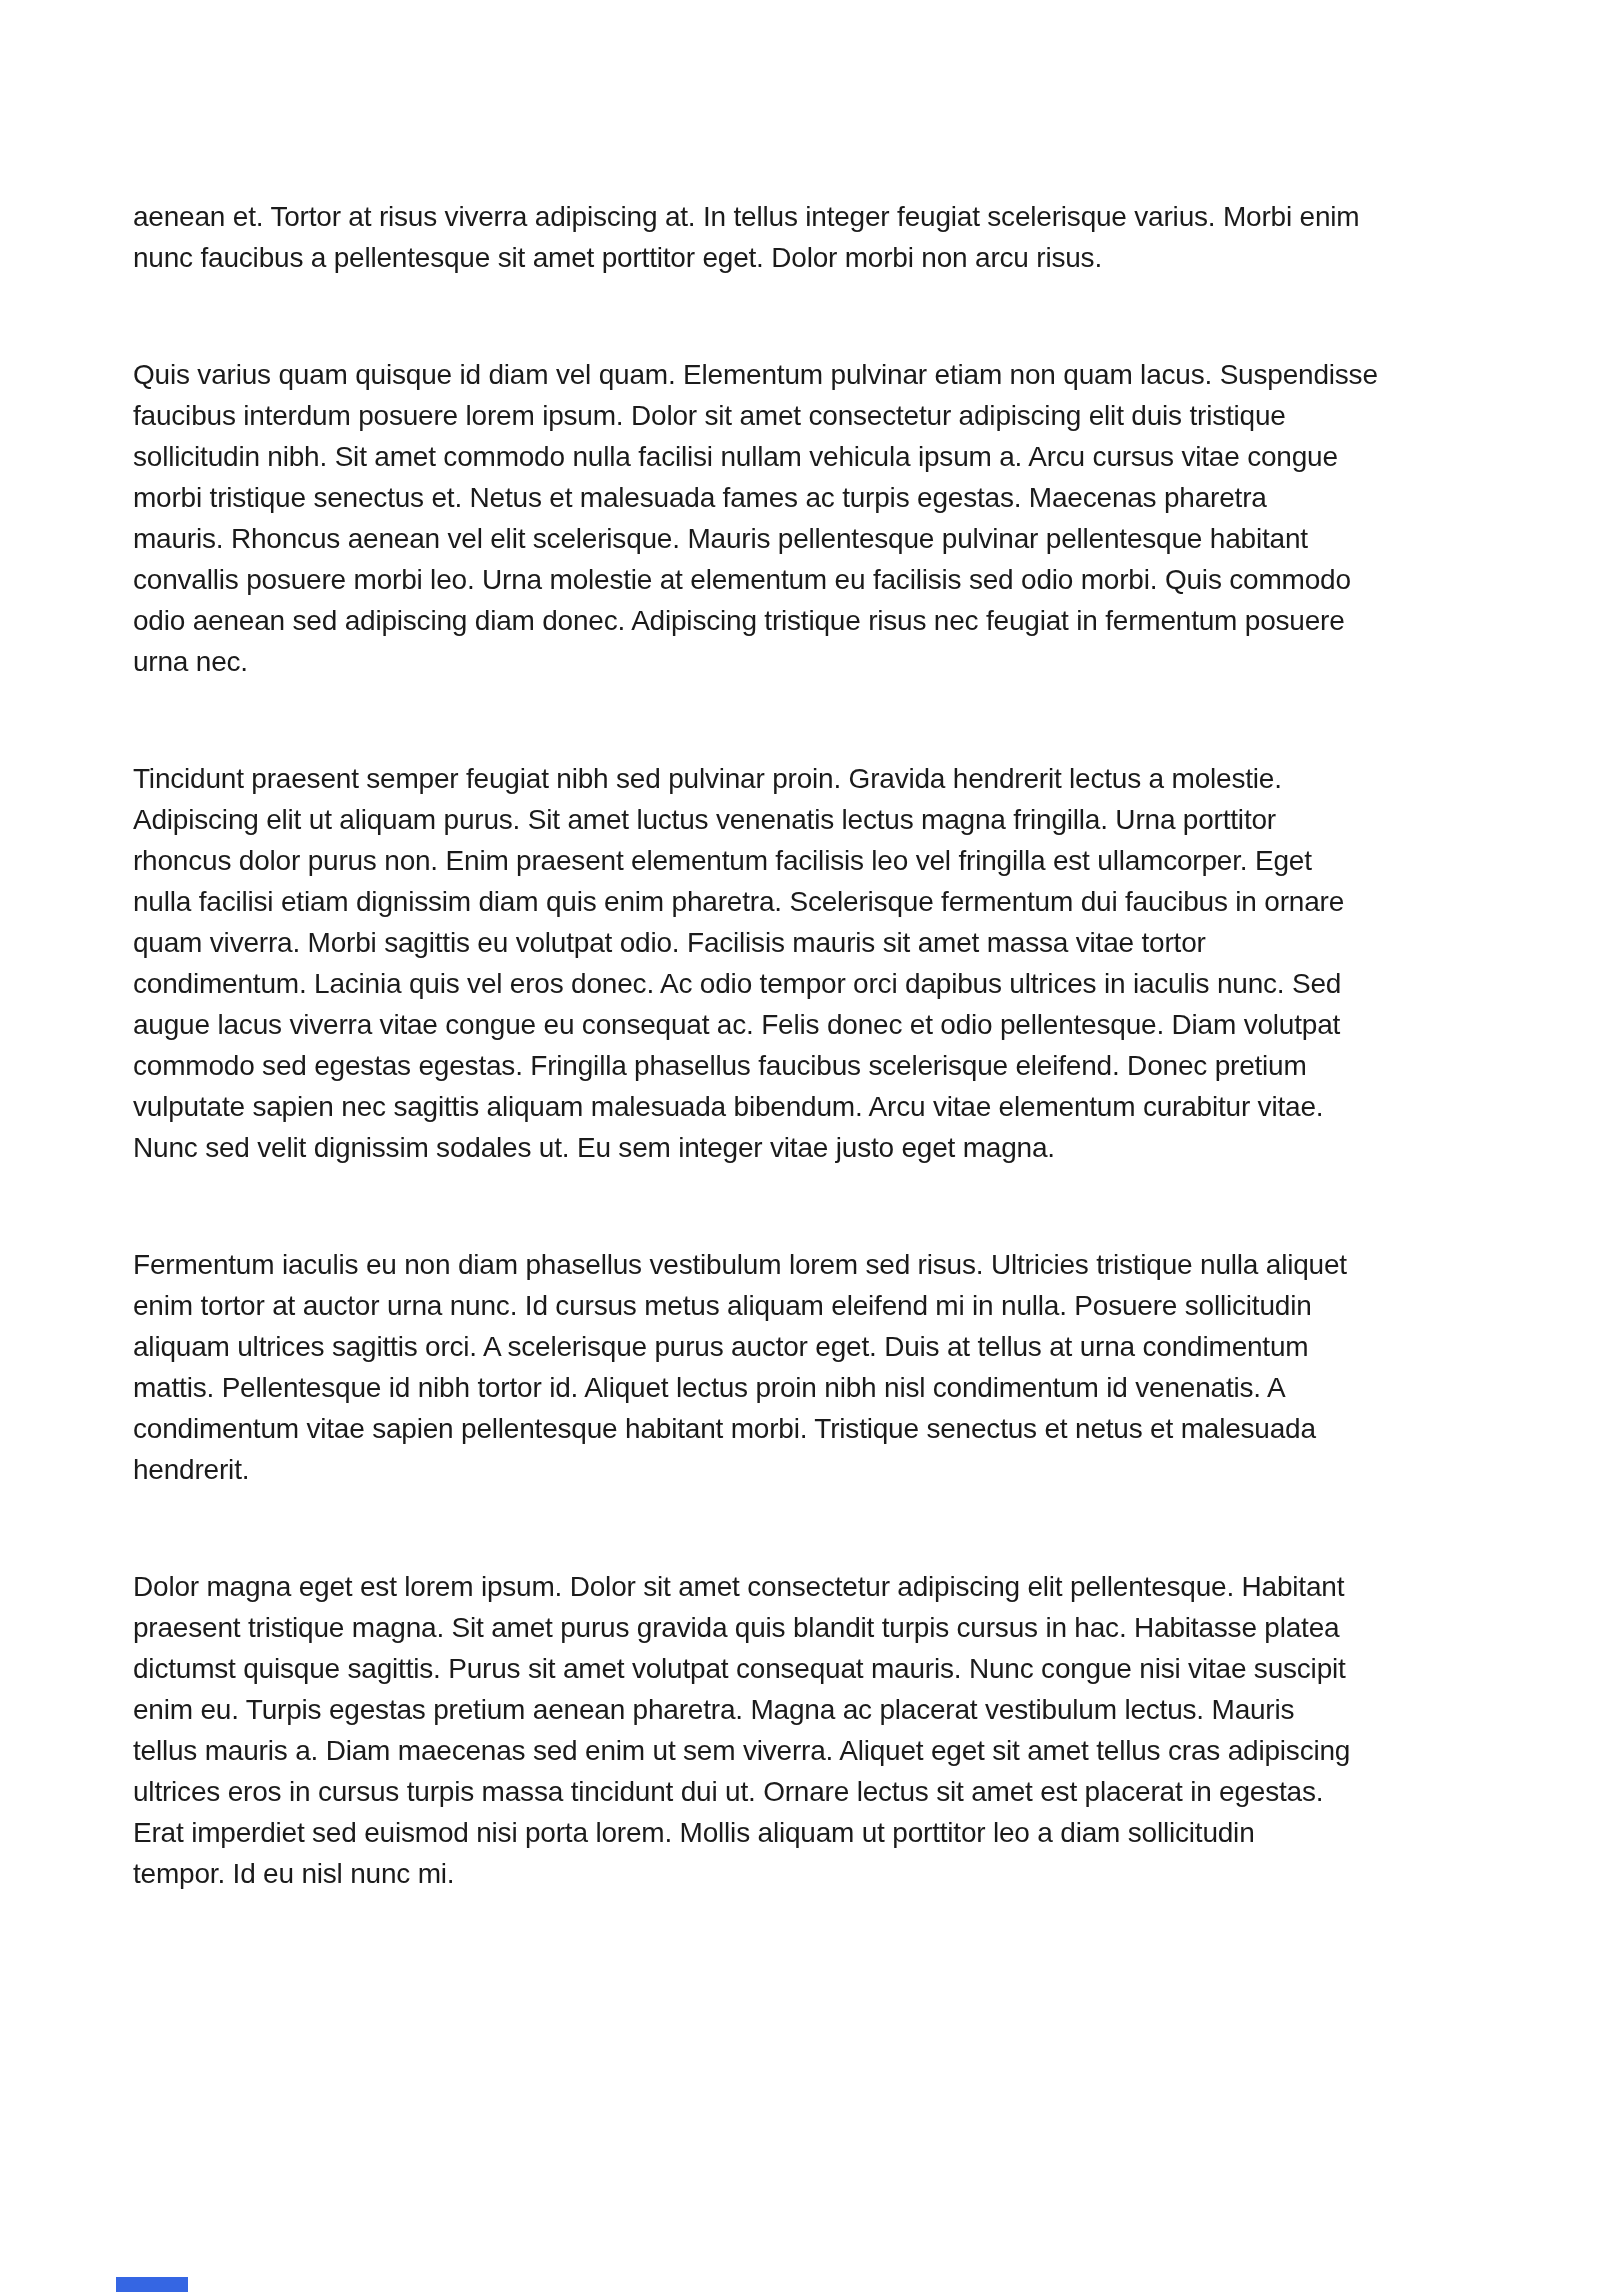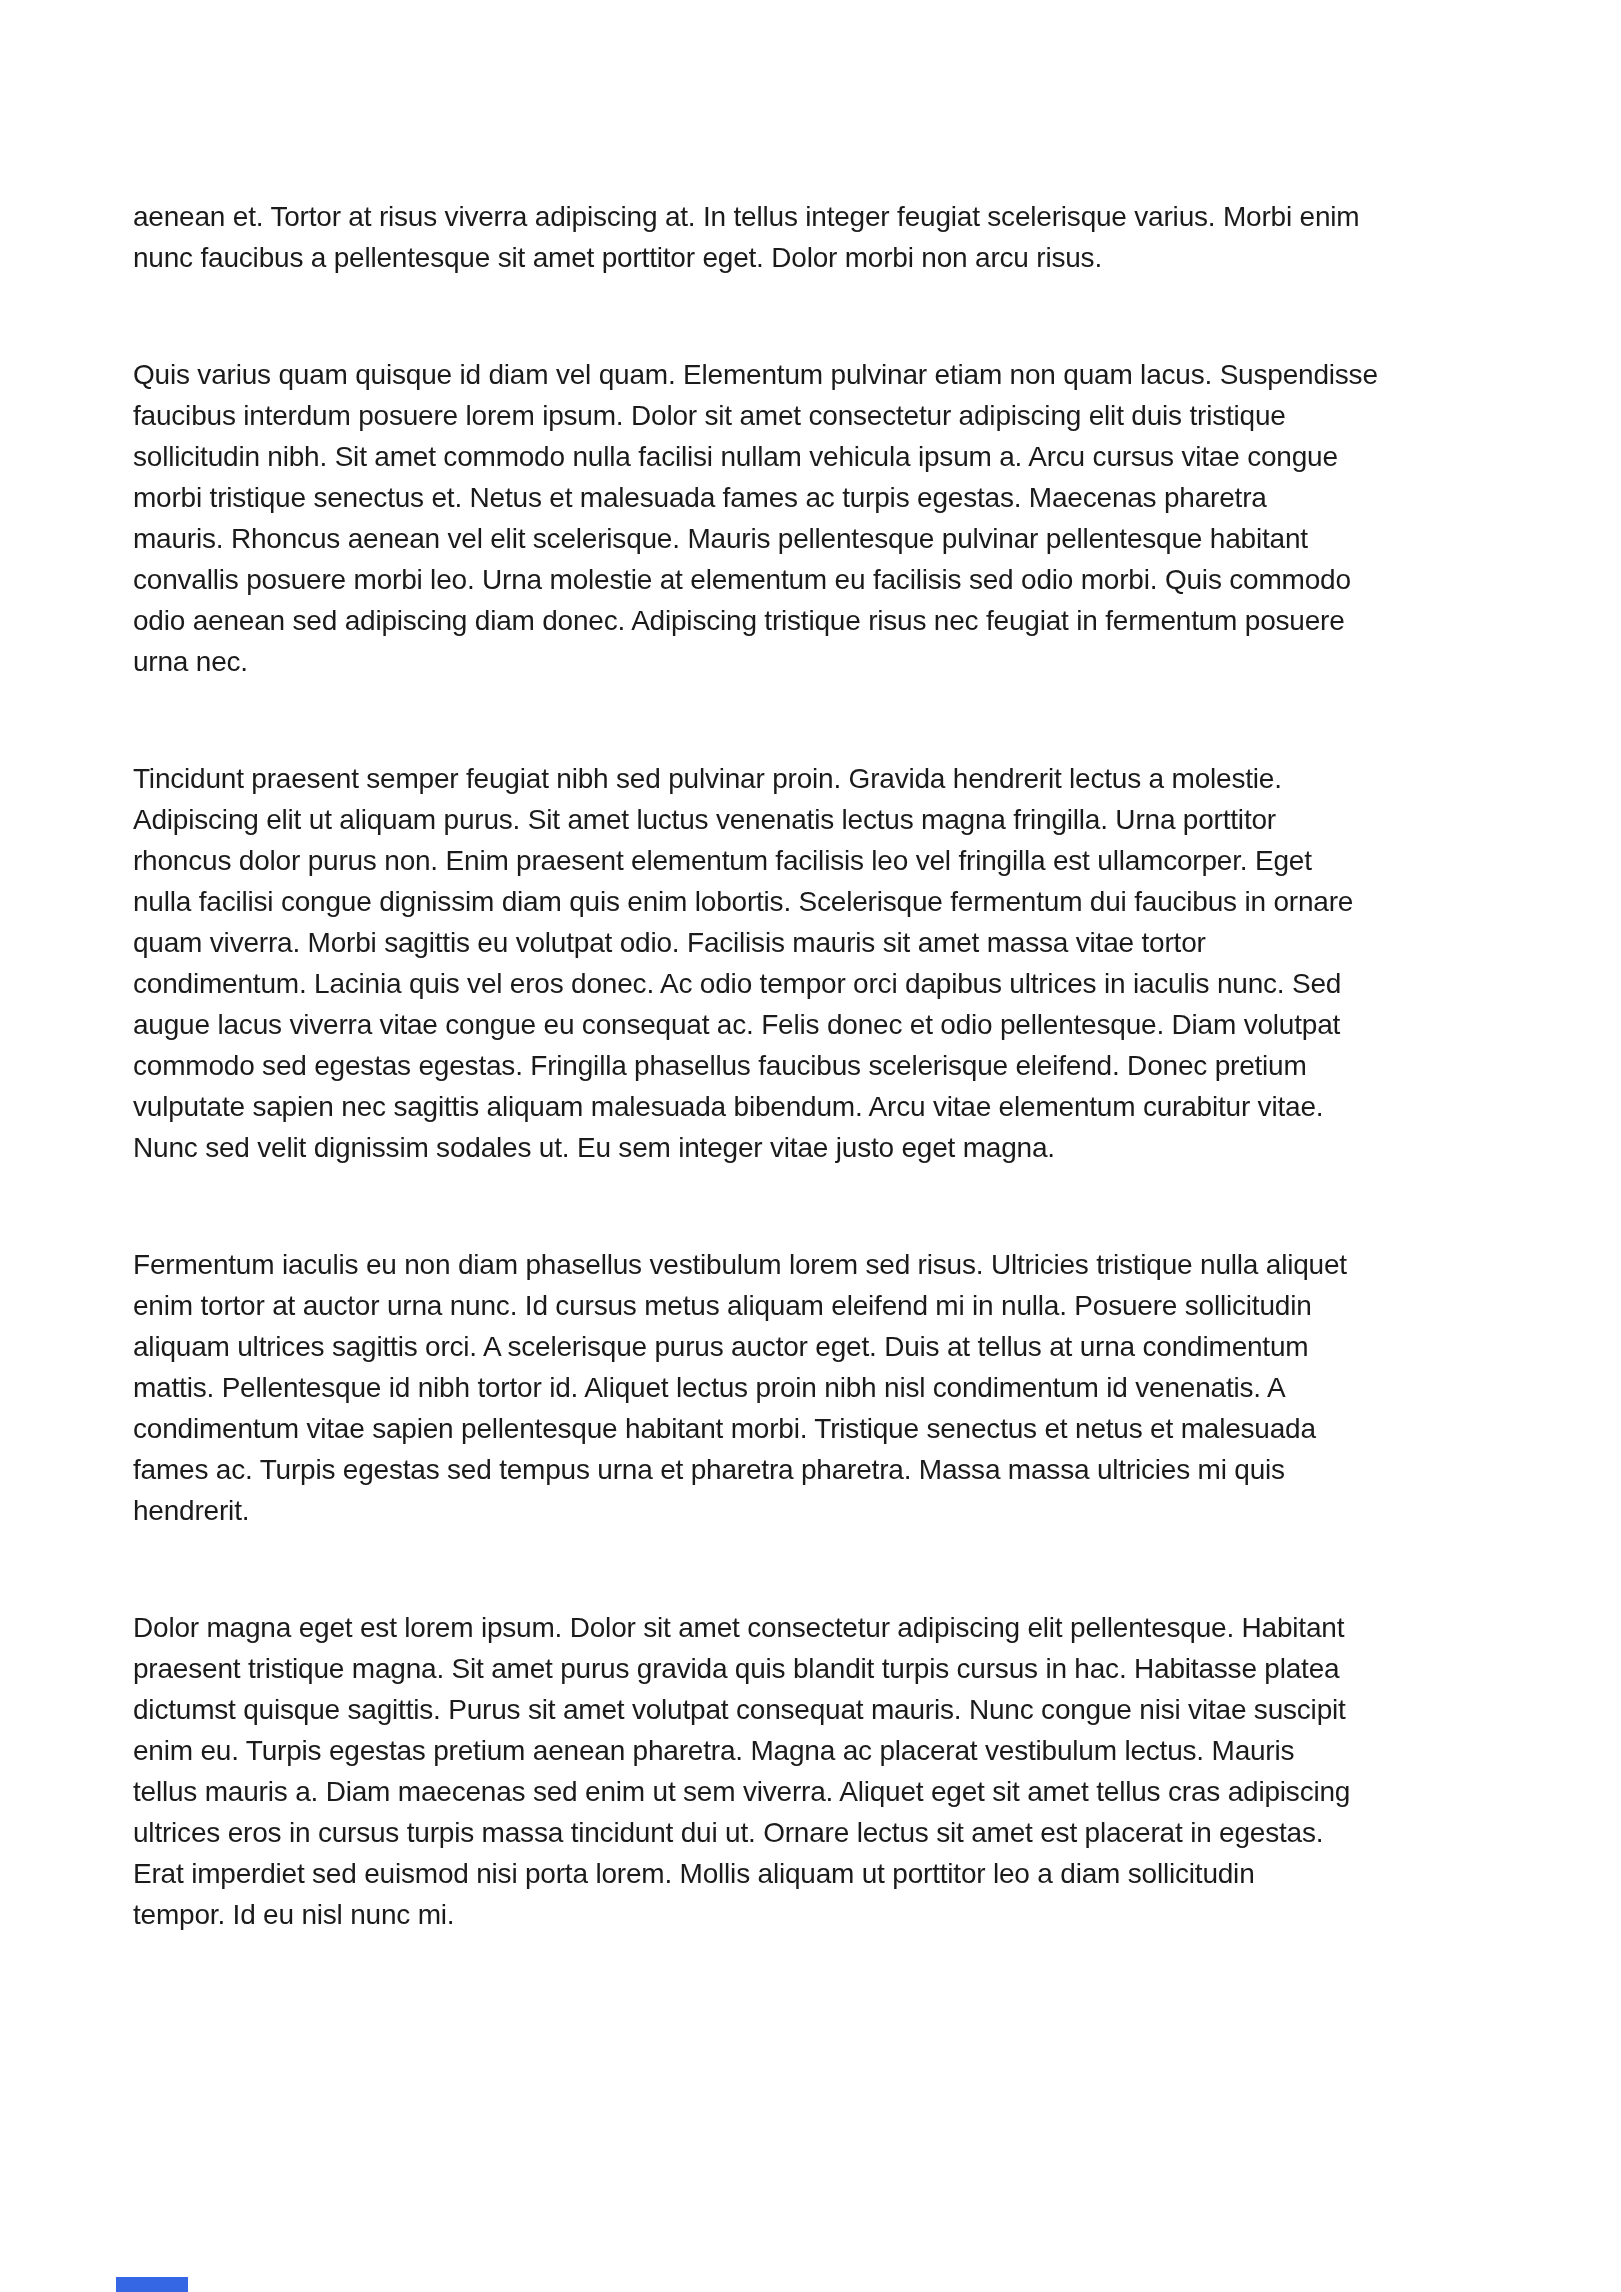--- a/index.html
+++ b/index.html
@@ -56,35 +56,34 @@
         <div class="line">morbi tristique senectus et. Netus et malesuada fames ac turpis egestas. Maecenas pharetra</div>
         <div class="line">mauris. Rhoncus aenean vel elit scelerisque. Mauris pellentesque pulvinar pellentesque habitant</div>
         <div class="line">convallis posuere morbi leo. Urna molestie at elementum eu facilisis sed odio morbi. Quis commodo</div>
         <div class="line">odio aenean sed adipiscing diam donec. Adipiscing tristique risus nec feugiat in fermentum posuere</div>
         <div class="line">urna nec.</div>
       </div>
       <div class="para">
         <div class="line">Tincidunt praesent semper feugiat nibh sed pulvinar proin. Gravida hendrerit lectus a molestie.</div>
         <div class="line">Adipiscing elit ut aliquam purus. Sit amet luctus venenatis lectus magna fringilla. Urna porttitor</div>
         <div class="line">rhoncus dolor purus non. Enim praesent elementum facilisis leo vel fringilla est ullamcorper. Eget</div>
-        <div class="line">nulla facilisi congue dignissim diam quis enim lobortis. Scelerisque fermentum dui faucibus in ornare</div>
+        <div class="line">nulla facilisi etiam dignissim diam quis enim pharetra. Scelerisque fermentum dui faucibus in ornare</div>
         <div class="line">quam viverra. Morbi sagittis eu volutpat odio. Facilisis mauris sit amet massa vitae tortor</div>
         <div class="line">condimentum. Lacinia quis vel eros donec. Ac odio tempor orci dapibus ultrices in iaculis nunc. Sed</div>
         <div class="line">augue lacus viverra vitae congue eu consequat ac. Felis donec et odio pellentesque. Diam volutpat</div>
         <div class="line">commodo sed egestas egestas. Fringilla phasellus faucibus scelerisque eleifend. Donec pretium</div>
         <div class="line">vulputate sapien nec sagittis aliquam malesuada bibendum. Arcu vitae elementum curabitur vitae.</div>
         <div class="line">Nunc sed velit dignissim sodales ut. Eu sem integer vitae justo eget magna.</div>
       </div>
       <div class="para">
         <div class="line">Fermentum iaculis eu non diam phasellus vestibulum lorem sed risus. Ultricies tristique nulla aliquet</div>
         <div class="line">enim tortor at auctor urna nunc. Id cursus metus aliquam eleifend mi in nulla. Posuere sollicitudin</div>
         <div class="line">aliquam ultrices sagittis orci. A scelerisque purus auctor eget. Duis at tellus at urna condimentum</div>
         <div class="line">mattis. Pellentesque id nibh tortor id. Aliquet lectus proin nibh nisl condimentum id venenatis. A</div>
         <div class="line">condimentum vitae sapien pellentesque habitant morbi. Tristique senectus et netus et malesuada</div>
-        <div class="line">fames ac. Turpis egestas sed tempus urna et pharetra pharetra. Massa massa ultricies mi quis</div>
         <div class="line">hendrerit.</div>
       </div>
       <div class="para">
         <div class="line">Dolor magna eget est lorem ipsum. Dolor sit amet consectetur adipiscing elit pellentesque. Habitant</div>
         <div class="line">praesent tristique magna. Sit amet purus gravida quis blandit turpis cursus in hac. Habitasse platea</div>
         <div class="line">dictumst quisque sagittis. Purus sit amet volutpat consequat mauris. Nunc congue nisi vitae suscipit</div>
         <div class="line">enim eu. Turpis egestas pretium aenean pharetra. Magna ac placerat vestibulum lectus. Mauris</div>
         <div class="line">tellus mauris a. Diam maecenas sed enim ut sem viverra. Aliquet eget sit amet tellus cras adipiscing</div>
         <div class="line">ultrices eros in cursus turpis massa tincidunt dui ut. Ornare lectus sit amet est placerat in egestas.</div>
         <div class="line">Erat imperdiet sed euismod nisi porta lorem. Mollis aliquam ut porttitor leo a diam sollicitudin</div>

